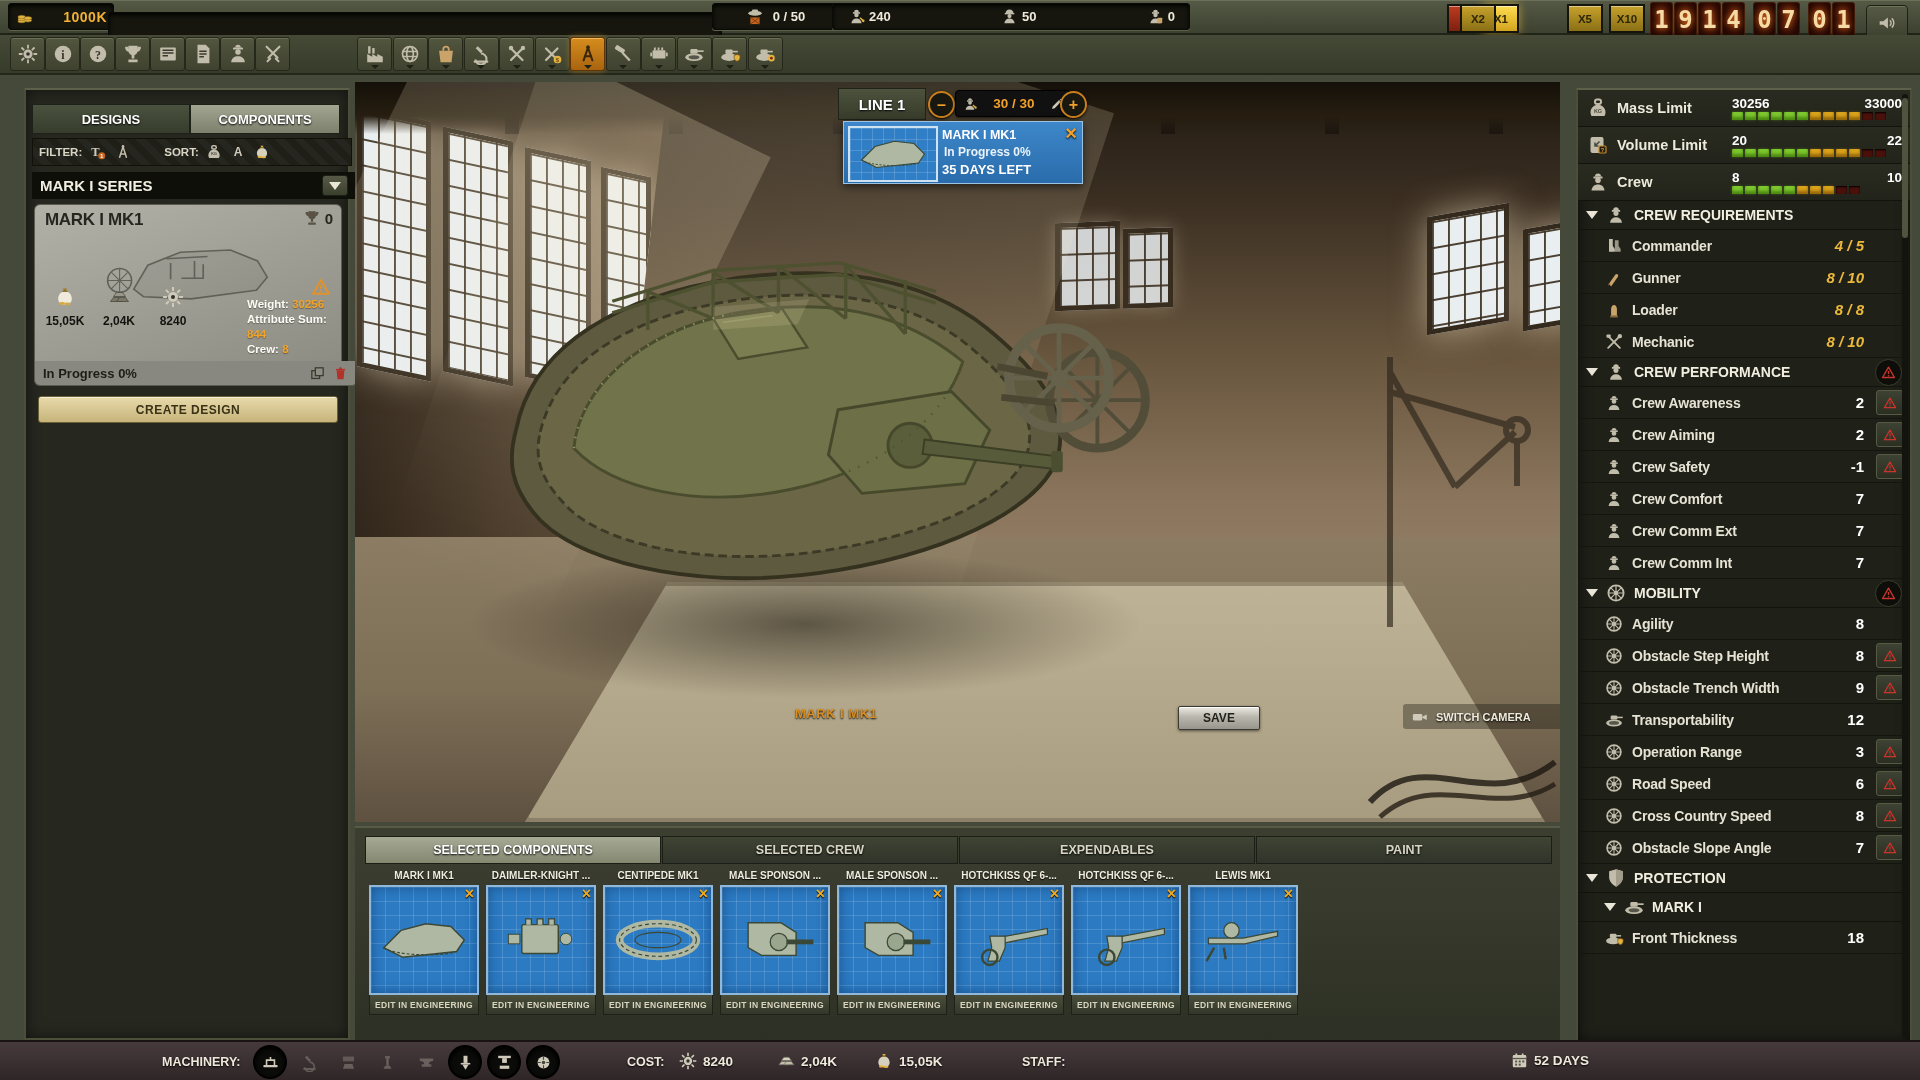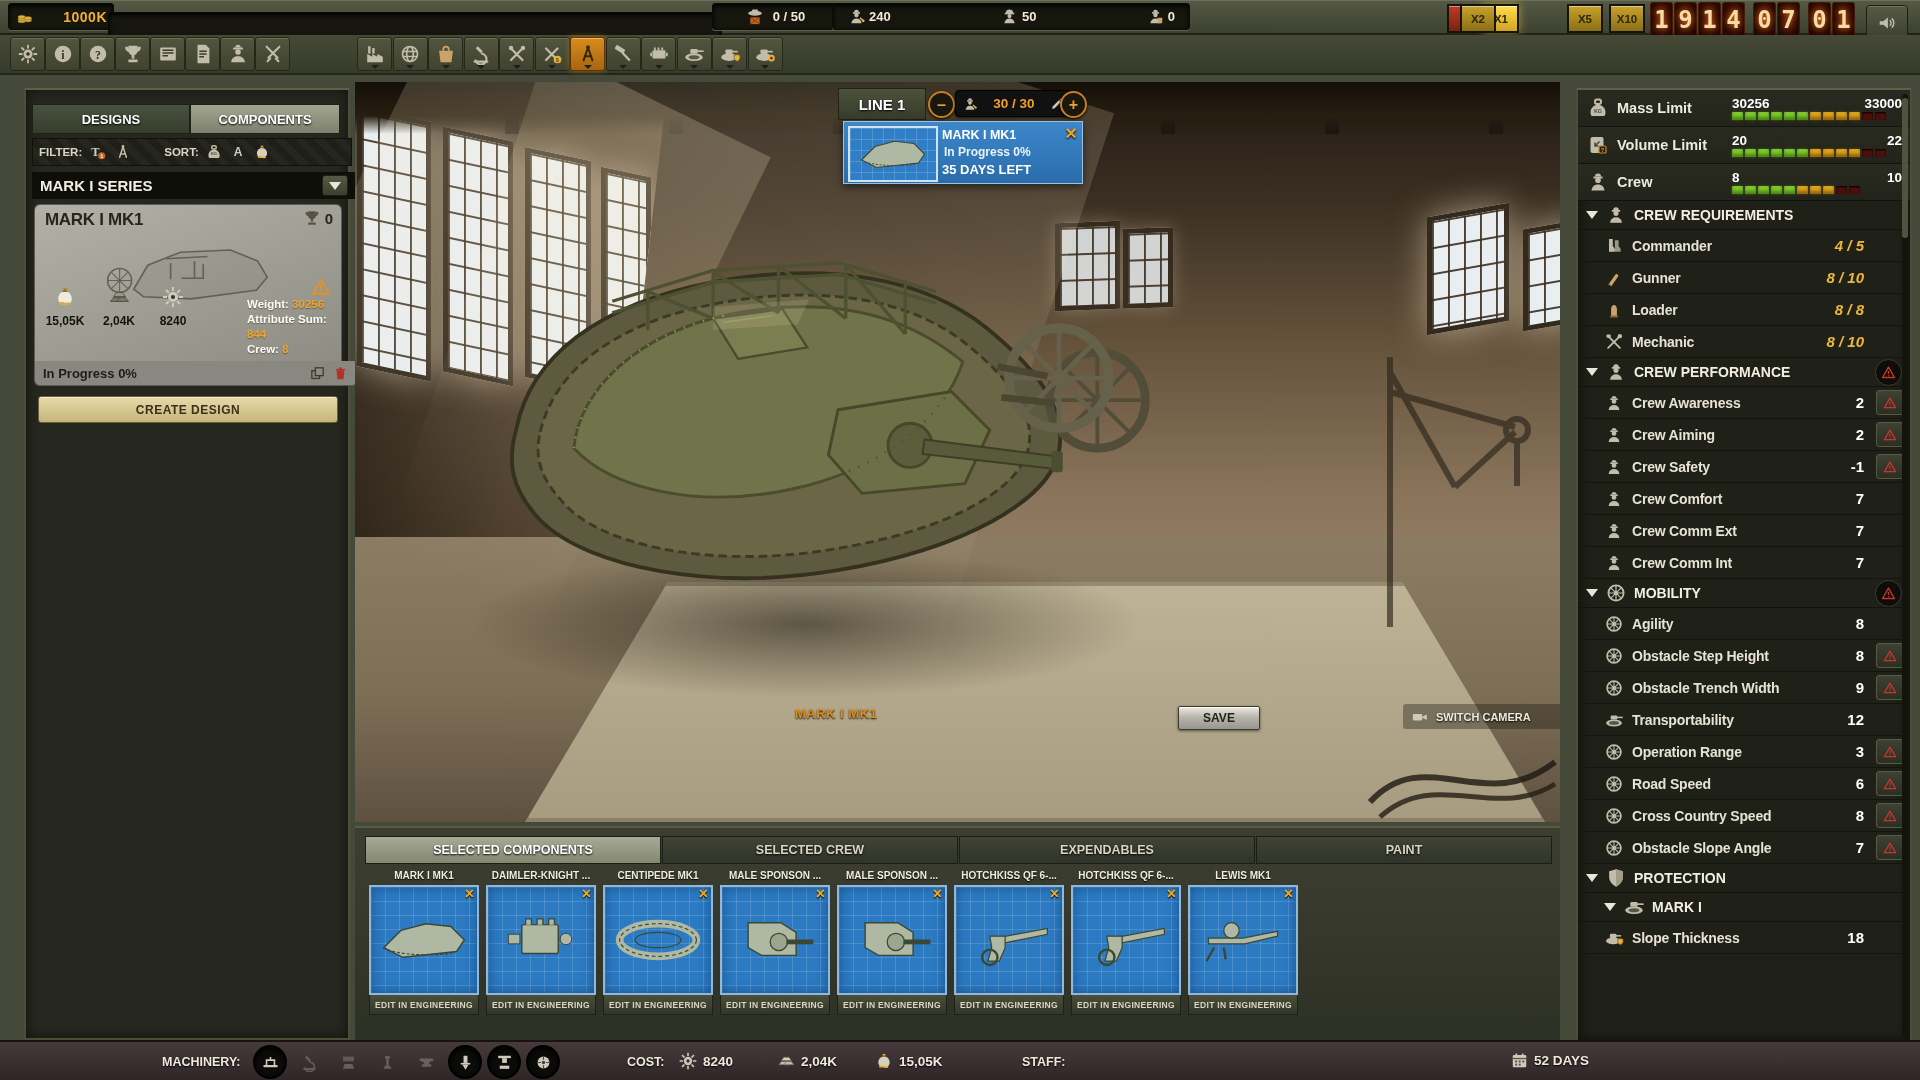--- a/index.html
+++ b/index.html
@@ -1453,21 +1453,21 @@
         </div>
         <div class="stat-row">
           <span class="ic">
             <svg width="20" height="20" viewBox="0 0 24 24">
               <ellipse cx="11" cy="15.5" rx="8.5" ry="4" fill="#c2bdab"></ellipse>
               <rect x="7" y="7" width="8" height="5" rx="1.5" fill="#c2bdab"></rect>
               <rect x="14.5" y="8.5" width="6" height="1.8" fill="#c2bdab"></rect>
               <path d="M16.5 13.5l3.2-1 3.2 1v2.6c0 1.9-1.4 3.2-3.2 3.9-1.8-.7-3.2-2-3.2-3.9z" fill="#e3b341" stroke="#7a5210" stroke-width=".8"></path>
             </svg>
           </span>
-          <div class="lab">Slope Thickness</div>
+          <div class="lab">Front Thickness</div>
           <div class="val">18</div>
           <span class="warnbox empty"></span>
         </div>
       </div>
     <div id="rp-scroll"></div>
     <div id="rp-thumb"></div>
   </div>
 
   <div id="bottombar">
     <div class="bb-label" style="left:162px">MACHINERY:</div>

